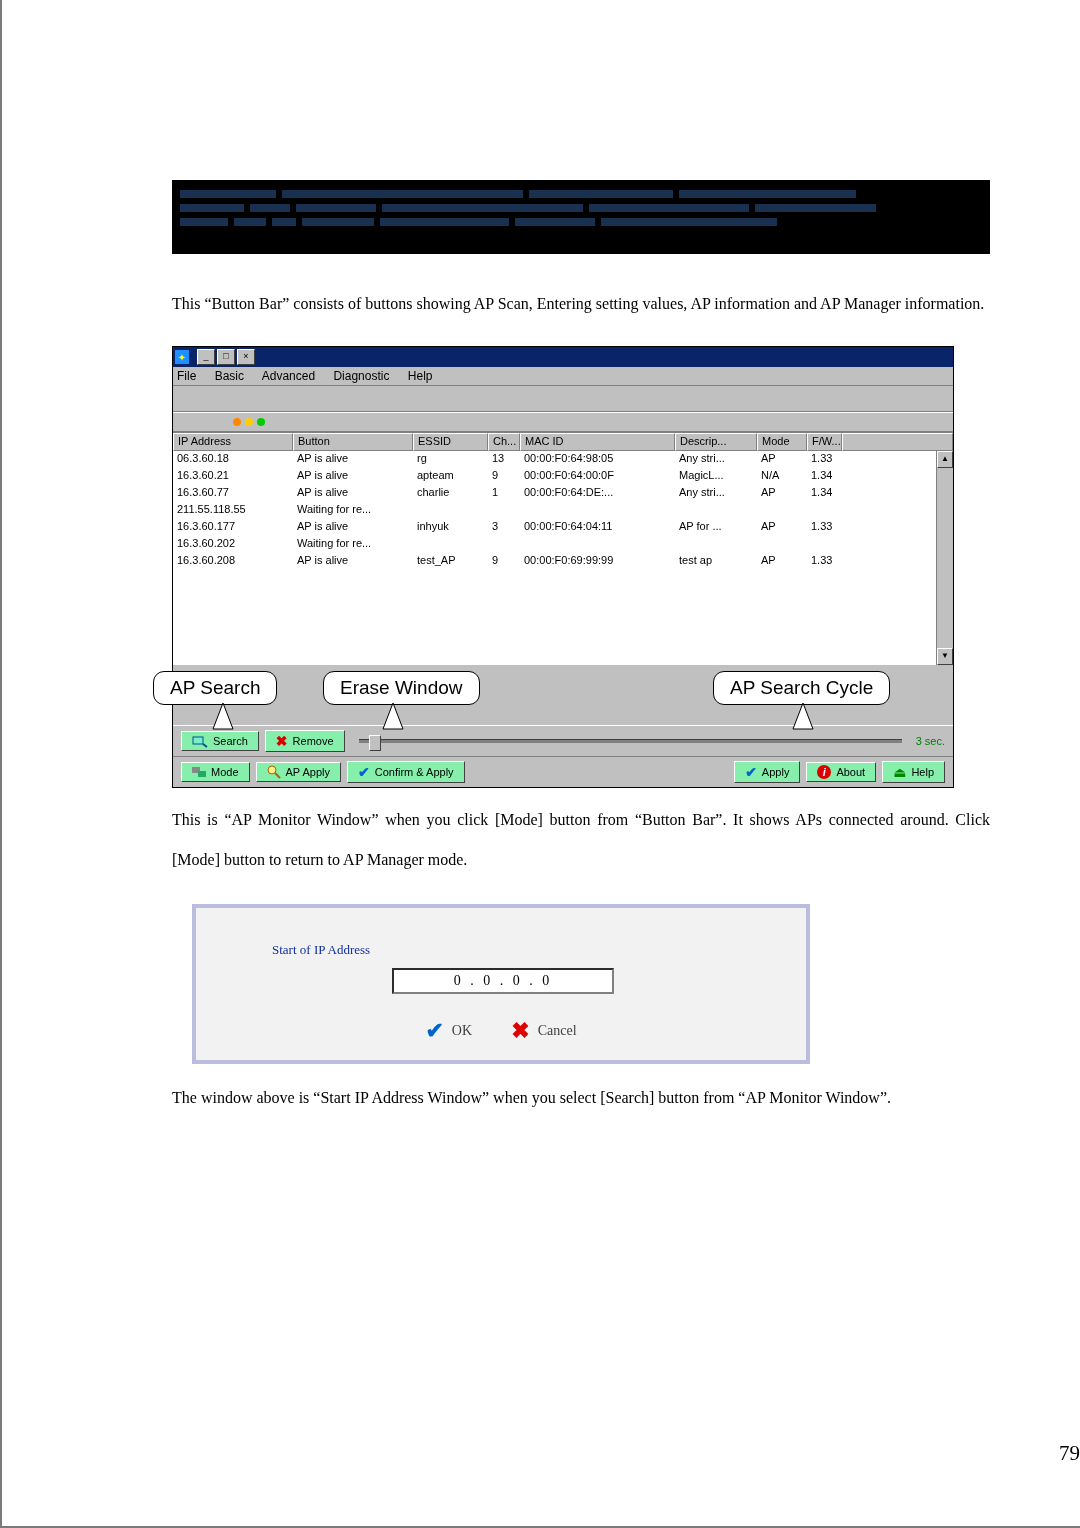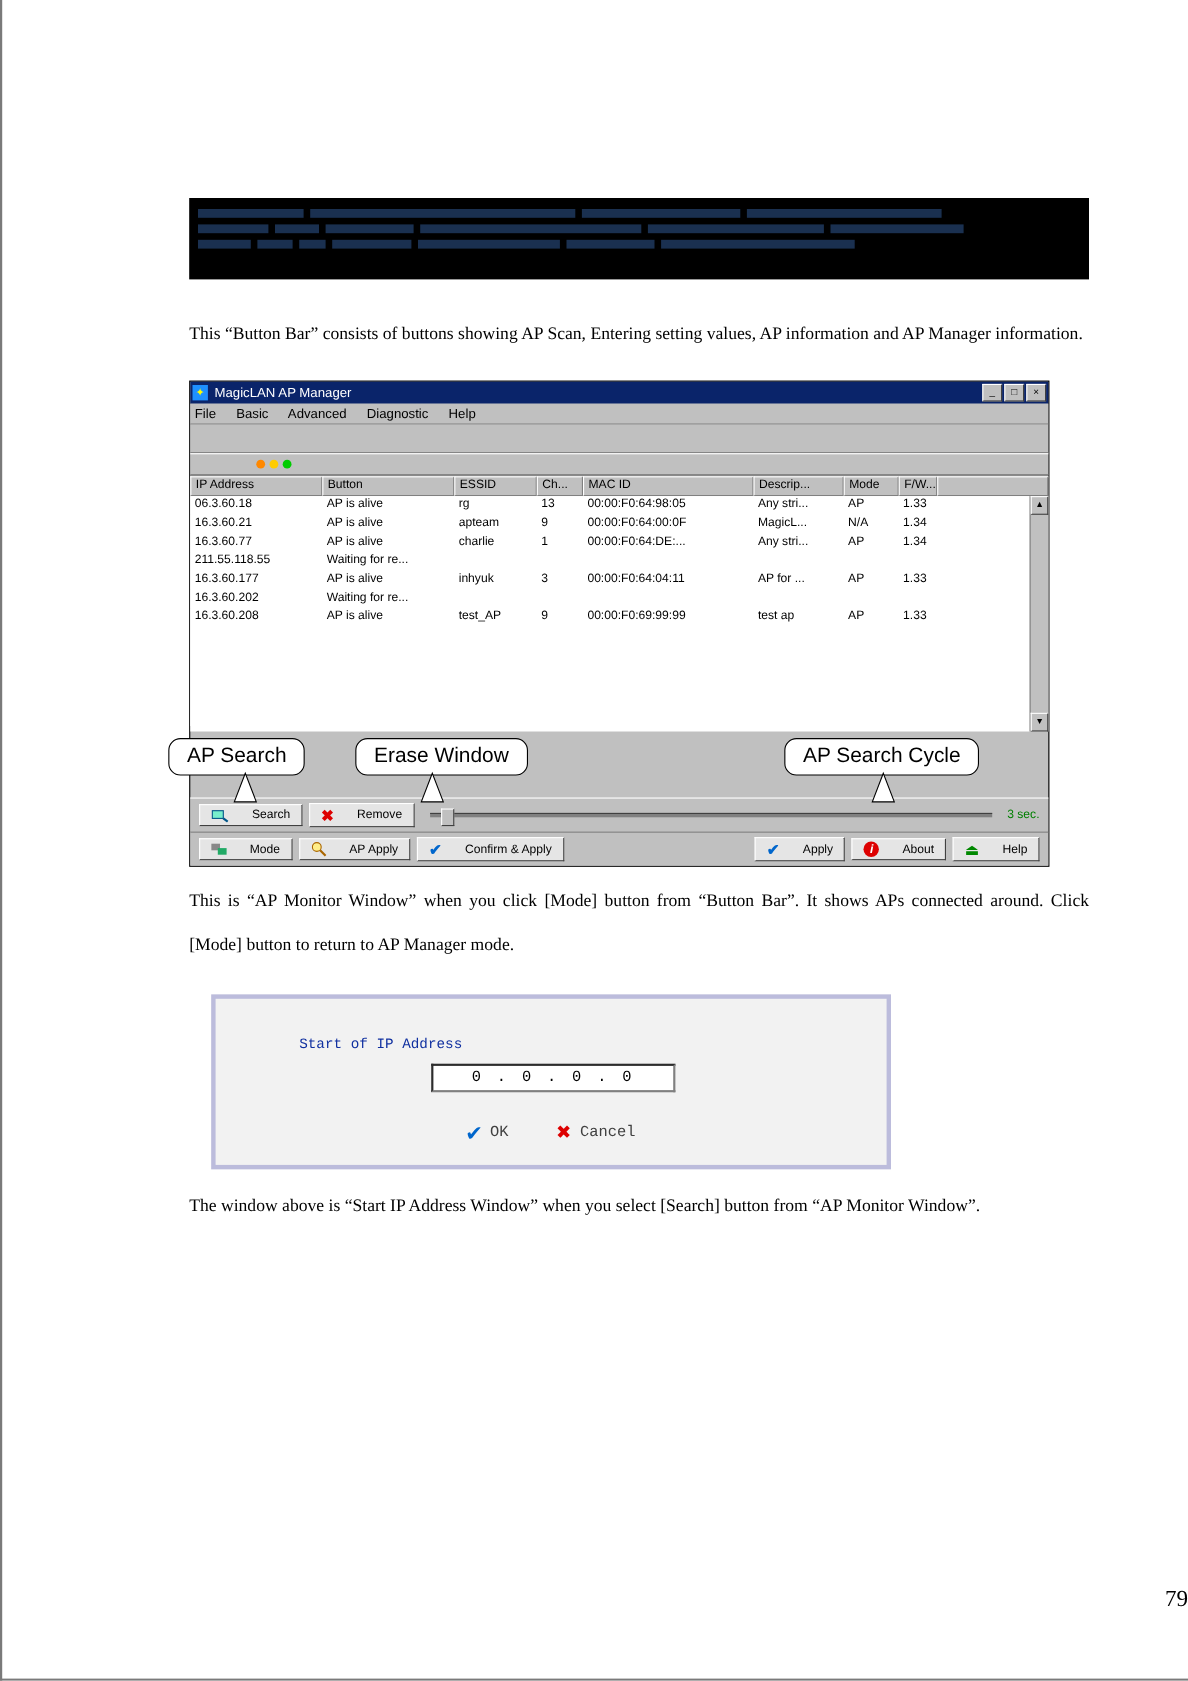--- a/index.html
+++ b/index.html
@@ -22,46 +22,46 @@
   .menubar span{margin-right:15px;color:#000}
   .spacer{height:25px;background:#c0c0c0;border-bottom:1px solid #808080}
   .dotbar{height:18px;background:#c0c0c0;border-top:1px solid #fff;border-bottom:1px solid #808080;padding-left:60px;display:flex;align-items:center;gap:4px}
   .dot{width:8px;height:8px;border-radius:50%}
   
   .tbl{border-top:1px solid #808080}
   .th{display:flex;background:#c0c0c0;height:18px;font-size:11px;color:#000}
   .th>div{border:1px solid;border-color:#fff #808080 #808080 #fff;padding:1px 4px;box-sizing:border-box}
   .tr{display:flex;background:#fff;height:17px;font-size:11px;color:#000}
   .tr>div{padding:1px 4px;box-sizing:border-box;white-space:nowrap;overflow:hidden}
-  .c-ip{width:120px}.c-st{width:120px}.c-es{width:75px}.c-ch{width:42px}
+  .c-ip{width:120px}.c-st{width:120px}.c-es{width:75px}.c-ch{width:32px}
   .c-mac{width:155px}.c-de{width:82px}.c-mo{width:50px}.c-fw{width:35px}
   .sbar{width:16px;background:#c0c0c0;border-left:1px solid #808080}
   .tblwrap{display:flex;background:#fff}
   .tblrows{flex:1}
   .sbtn{height:15px;background:#c0c0c0;border:1px solid;border-color:#fff #404040 #404040 #fff;text-align:center;font-size:8px;line-height:13px}
   .blankrows{height:90px;background:#fff}
   
   .callrow{position:relative;height:60px;margin-left:20px}
   .callout{position:absolute;background:#fff;border:1px solid #000;border-radius:11px;padding:5px 16px;font-family:Arial,sans-serif;font-size:19px}
   
   .tb{display:flex;align-items:center;padding:4px 8px;background:#c0c0c0;border-top:1px solid #fff;gap:6px}
-  .btn95{background:#e5e5e5;border:1px solid;border-color:#fff #404040 #404040 #fff;padding:2px 10px;display:inline-flex;align-items:center;gap:21px;font-size:11px}
+  .btn95{background:#86efac;border:1px solid;border-color:#fff #404040 #404040 #fff;padding:2px 10px;display:inline-flex;align-items:center;gap:5px;font-size:11px}
   .slider{flex:1;display:flex;align-items:center;padding:0 8px}
   .track{flex:1;height:3px;background:#808080;border-top:1px solid #404040;position:relative}
   .thumb{position:absolute;left:2%;top:-5px;width:10px;height:14px;background:#c0c0c0;border:1px solid;border-color:#fff #404040 #404040 #fff}
   .secrow{border-top:1px solid #808080}
   
   .ic{display:inline-block;width:14px;height:14px}
   .ic-search{width:16px;height:14px}
   .ic-x{color:#d00;font-weight:bold;font-size:14px}
   .ic-check{color:#06c;font-weight:bold;font-size:14px}
   .ic-info{background:#d00;color:#fff;border-radius:50%;width:14px;height:14px;text-align:center;line-height:14px;font-style:italic;font-size:11px;font-weight:bold}
   .ic-exit{color:#080;font-size:14px}
   
-  .dlg{margin:24px 0 14px 100px;width:570px;border:4px solid #bcbcdc;background:#f2f2f2;padding:34px 20px 16px 20px;font-family:Liberation Mono, monospace;font-size:13px}
+  .dlg{margin:24px 0 14px 100px;width:570px;border:4px solid #bcbcdc;background:#f2f2f2;padding:34px 20px 16px 20px;font-family:Liberation Serif, serif;font-size:13px}
   .dlg .lbl{color:#1030a0;margin-left:56px}
   .ipbox{margin:10px auto 24px 176px;width:210px;border:2px inset #808080;background:#fff;text-align:center;letter-spacing:3px;padding:3px 4px;font-size:14px}
   .dlgbtns{text-align:center}
   .dlgbtns .b{display:inline-flex;align-items:center;gap:8px;margin:0 18px;font-size:14px;color:#404040}
   .dlgbtns .chk{color:#06c;font-size:22px;font-weight:bold}
   .dlgbtns .xx{color:#d00;font-size:22px;font-weight:bold}
   .pgnum{position:absolute;bottom:60px;left:0;right:0;text-align:right;font-size:21px}
   
   svg.ptr{position:absolute;overflow:visible}
 </style>
@@ -94,21 +94,20 @@
         <div class="blk" style="width:10%"></div>
         <div class="blk" style="width:22%"></div>
       </div>
   </div>
 
   <div class="body just">This “Button Bar” consists of buttons showing AP Scan, Entering setting values, AP information and AP Manager information.</div>
 
   <div class="win">
     <div class="titlebar">
       <span class="ticon">✦</span>
-      <span class="ttl">MagicLAN AP Manager</span>
       <span class="wbtn">_</span>
       <span class="wbtn">□</span>
       <span class="wbtn">×</span>
     </div>
     <div class="menubar">
       <span>File</span>
       <span>Basic</span>
       <span>Advanced</span>
       <span>Diagnostic</span>
       <span>Help</span>

